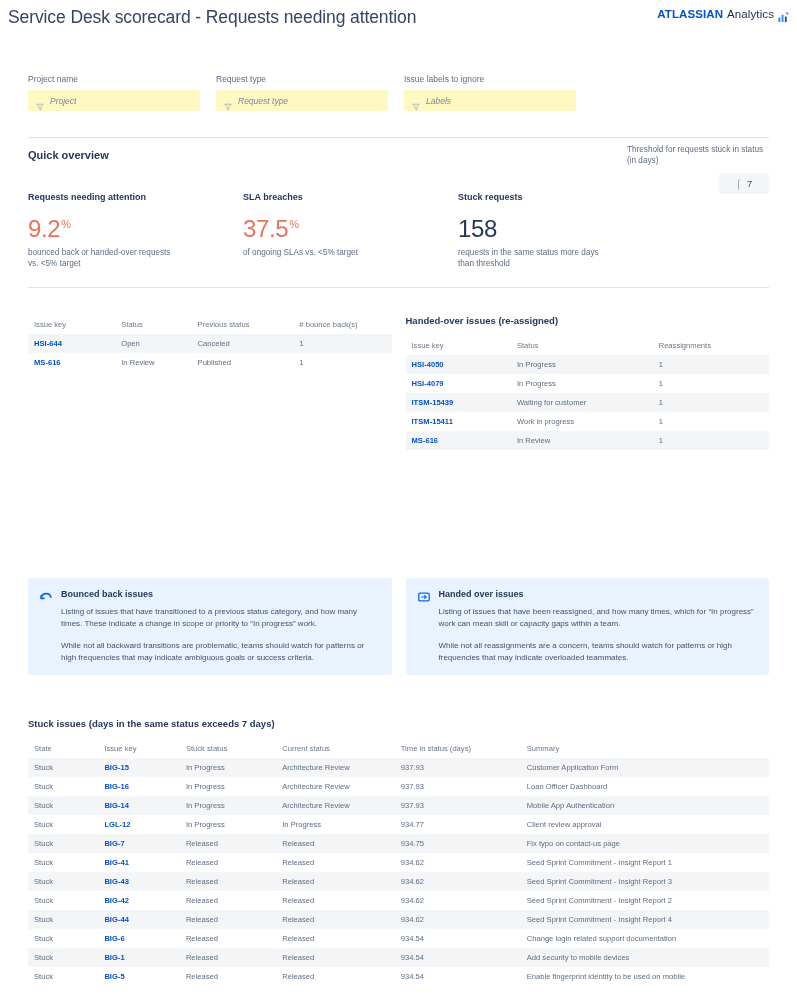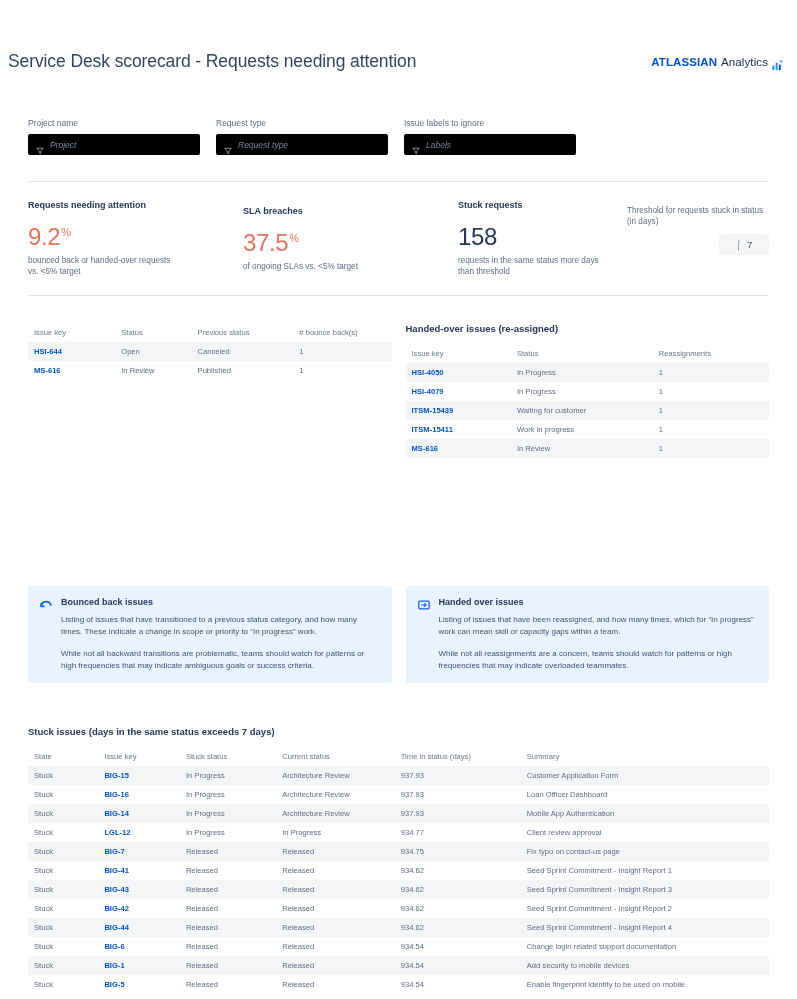--- a/index.html
+++ b/index.html
@@ -8,49 +8,48 @@
     height: 999px;
     background: #ffffff;
     font-family: "Liberation Sans", sans-serif;
     color: #253858;
     -webkit-font-smoothing: antialiased;
   }
   .page { position: relative; width: 797px; height: 999px; overflow: hidden; }
 
   
   .header {
-    display: flex; align-items: center; justify-content: space-between;
-    padding: 4px 14px 0 8px;
-    margin-top: 44px;
+    display: flex; align-items: flex-start; justify-content: space-between;
+    padding: 4px 8px 0 8px;
   }
   .page-title {
     font-size: 17.5px; font-weight: 400; color: #344563;
     letter-spacing: -0.1px; line-height: 22px; padding-top: 2px;
   }
   .brand { display: flex; align-items: center; gap: 4px; padding-top: 4px; }
   .brand-atlassian { font-size: 11.5px; font-weight: 700; color: #0052CC; letter-spacing: 0.1px; }
   .brand-analytics { font-size: 11.5px; font-weight: 400; color: #172B4D; letter-spacing: 0.1px; }
   .brand-mark { display: inline-block; width: 11px; height: 11px; }
 
   
   .filters { display: flex; gap: 16px; padding: 46px 0 0 28px; }
   .filter-group { width: 172px; }
   .filter-label { font-size: 8.5px; color: #5E6C84; margin-bottom: 5px; line-height: 11px; }
   .filter-box {
-    height: 21px; background: #000000; border-radius: 2px;
+    height: 21px; background: #fef9c3; border-radius: 2px;
     display: flex; align-items: center; gap: 6px; padding: 0 8px;
   }
   .filter-ph { font-size: 8.5px; color: #7A869A; font-style: italic; }
   .funnel { width: 8px; height: 8px; flex: none; }
 
   
   .rule { height: 1px; background: #DFE1E6; margin: 0 28px; }
   .qo-wrap { position: relative; padding: 0 28px; }
   .qo-title { font-size: 11px; font-weight: 700; color: #253858; padding-top: 11px; }
-  .metrics { display: flex; margin-top: 17px; align-items: center; }
+  .metrics { display: flex; margin-top: 30px; }
   .metric { width: 215px; }
   .metric-name { font-size: 9px; font-weight: 700; color: #253858; line-height: 12px; }
   .metric-value { font-size: 24px; font-weight: 400; line-height: 30px; margin-top: 6px; letter-spacing: -0.4px; }
   .metric-value.red { color: #E8735F; }
   .metric-value.dark { color: #253858; }
   .metric-value sup { font-size: 11px; font-weight: 400; vertical-align: super; margin-left: 1px; }
   .metric-sub { font-size: 8.2px; color: #5E6C84; line-height: 11px; margin-top: 3px; max-width: 150px; }
 
   .threshold { position: absolute; right: 28px; top: 6px; width: 142px; }
   .threshold-label { font-size: 8.2px; color: #5E6C84; line-height: 11px; }
@@ -159,20 +158,21 @@
           </svg>
         </span>
         <span class="filter-ph">Labels</span>
       </div>
     </div>
   </div>
 
   <div style="height:26px"></div>
   <div class="rule"></div>
   <div class="qo-wrap">
+    <div class="qo-title">Quick overview</div>
 
     <div class="threshold">
       <div class="threshold-label">Threshold for requests stuck in status (in days)</div>
       <div class="threshold-box">
         <span class="threshold-caret">⌠</span>
         <span class="threshold-val">7</span>
       </div>
     </div>
 
     <div class="metrics">

